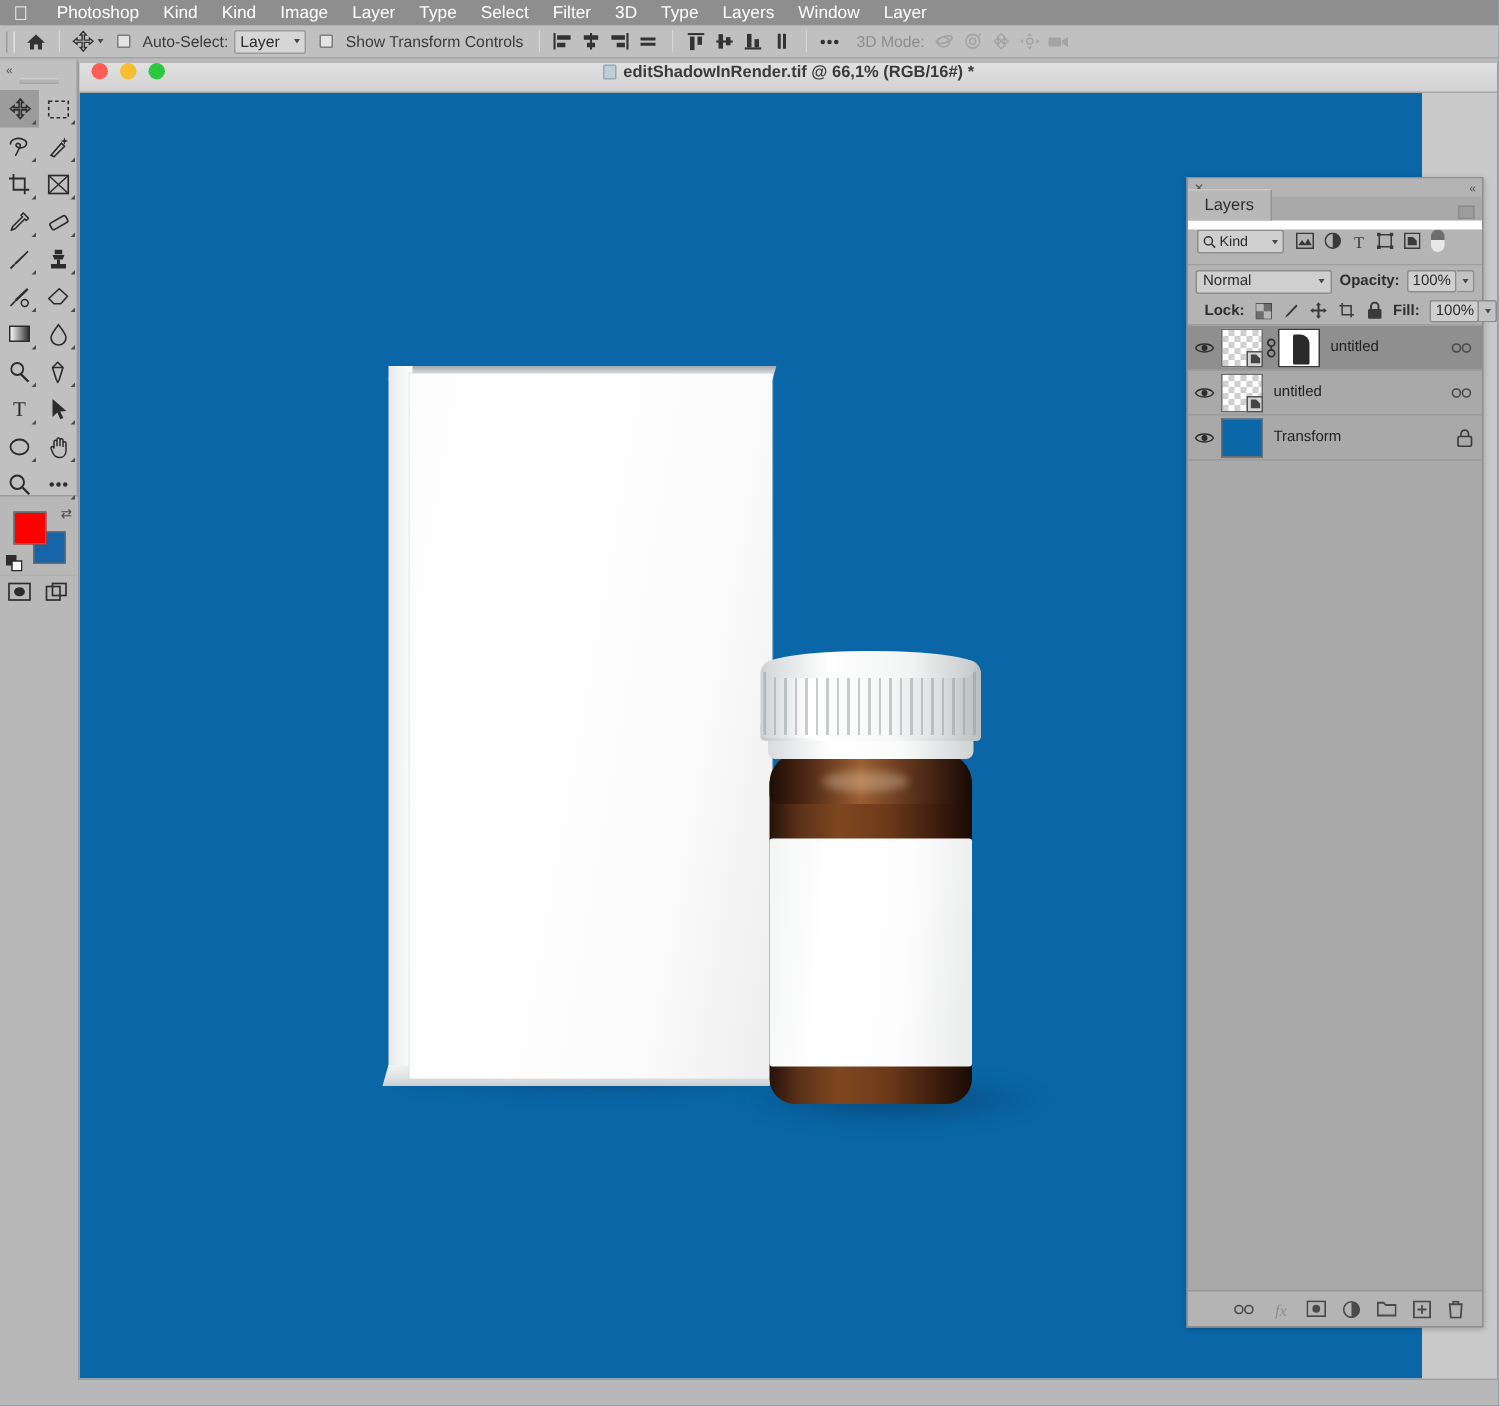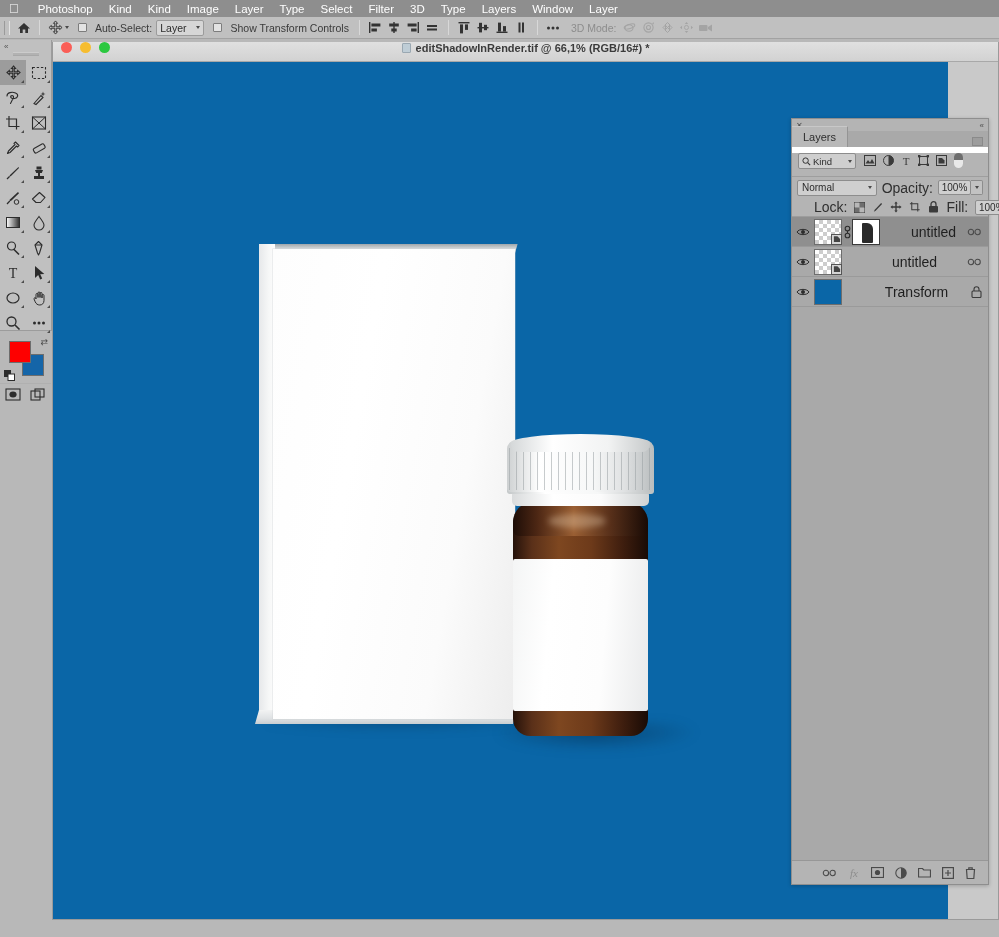--- a/index.html
+++ b/index.html
@@ -178,50 +178,50 @@
     border-radius: 2px; display: flex; align-items: center; padding: 0 3px; gap: 2px;
     font-size: 9.5px; color: #2c2c2c; }
   .kind-icons { display: flex; align-items: center; gap: 7px; margin-left: 2px; }
   .toggle-pill { width: 9px; height: 15px; border-radius: 5px;
     background: linear-gradient(#6e6e6e 0 45%, #e8e8e8 45% 100%); }
   .blendrow { height: 21px; background: #b4b4b4; display: flex; align-items: center;
     padding: 0 5px; gap: 5px; justify-content: center; }
   .blend-select { width: 104px; height: 16px; background: #cfcfcf; border: 1px solid #8d8d8d;
     border-radius: 2px; display: flex; align-items: center; justify-content: space-between;
     padding: 0 4px; font-size: 10px; color: #2c2c2c; }
-  .small-label { font-size: 14px; color: #2f2f2f; }
+  .small-label { font-size: 10px; color: #2f2f2f; font-weight: bold; }
   .num-field { width: 33px; height: 15px; background: #cfcfcf; border: 1px solid #8d8d8d;
     border-radius: 2px; display: flex; align-items: center; justify-content: center;
     font-size: 10px; color: #2c2c2c; }
   .num-caret { width: 12px; height: 15px; background: #c2c2c2; border: 1px solid #8d8d8d;
     border-left: none; border-radius: 0 2px 2px 0; display: flex; align-items: center;
     justify-content: center; }
   .lockrow { height: 19px; background: #b4b4b4; display: flex; align-items: center;
-    padding: 0 22px; gap: 7px; border-bottom: 1px solid #9d9d9d; }
+    padding: 0 11px; gap: 7px; border-bottom: 1px solid #9d9d9d; }
   .layers-list { flex: 1; background: #a9a9a9; overflow: hidden; }
   .layer-row { height: 30px; display: flex; align-items: center;
     border-bottom: 1px solid #9a9a9a; padding-right: 6px; }
   .layer-row.selected { background: #8f8f8f; }
   .eye { width: 22px; display: flex; align-items: center; justify-content: center; }
   .thumb { width: 28px; height: 26px; border: 1px solid #6d6d6d; position: relative;
     background-color: #fff;
     background-image:
       linear-gradient(45deg,#cdcdcd 25%,transparent 25%,transparent 75%,#cdcdcd 75%,#cdcdcd),
       linear-gradient(45deg,#cdcdcd 25%,transparent 25%,transparent 75%,#cdcdcd 75%,#cdcdcd);
     background-size: 8px 8px; background-position: 0 0, 4px 4px; }
   .thumb.solid { background-image: none; background-color: #0a66a7; }
   .so-badge { position: absolute; right: -1px; bottom: -1px; width: 11px; height: 11px;
     background: #d5d5d5; border: 1px solid #555; display: flex; align-items: center;
     justify-content: center; }
   .mask-thumb { width: 28px; height: 26px; border: 1px solid #3a3a3a; background: #fff;
     position: relative; overflow: hidden; }
   .mask-shape { position: absolute; left: 9px; top: 3px; width: 11px; height: 20px;
     background: #2a2a2a; border-radius: 1px 6px 1px 1px; }
   .link-ico { width: 10px; display: flex; align-items: center; justify-content: center; }
-  .layer-name { flex: 1; font-size: 14px; color: #1f1f1f; padding-left: 20px; text-align: center; }
+  .layer-name { flex: 1; font-size: 10px; color: #1f1f1f; padding-left: 7px; }
   .panel-footer { height: 24px; background: #b4b4b4; border-top: 1px solid #979797;
     display: flex; align-items: center; justify-content: flex-end; gap: 11px;
     padding-right: 12px; }
 </style>
 </head>
 <body>
 
 <div id="app">
 
   <div class="menubar">

